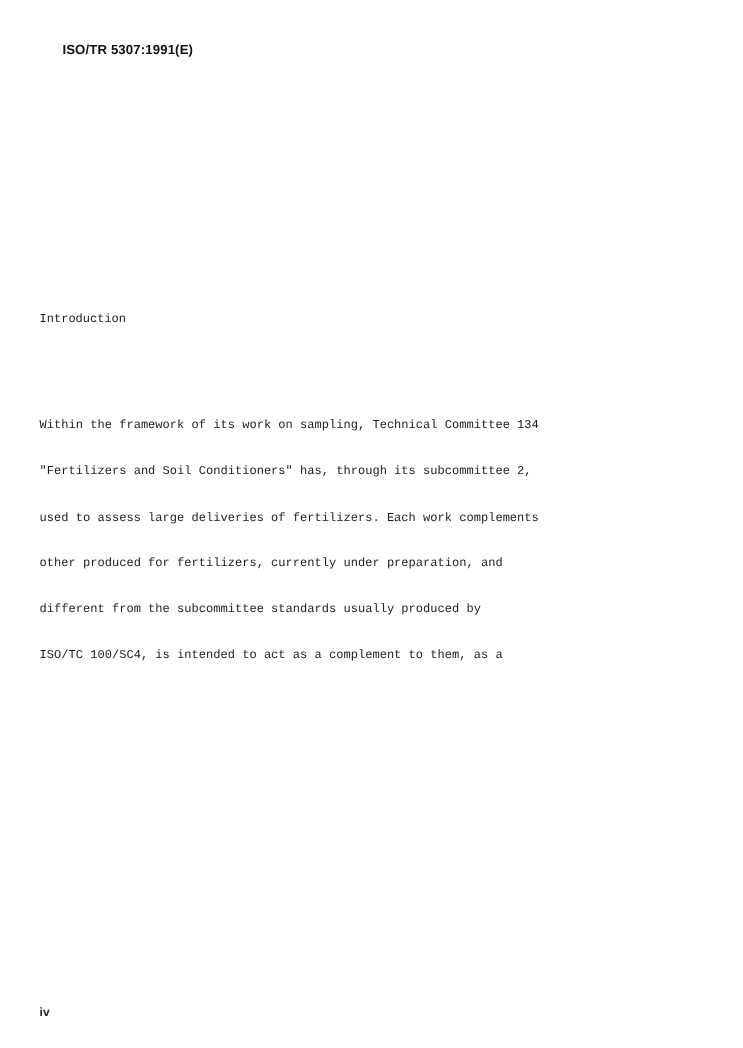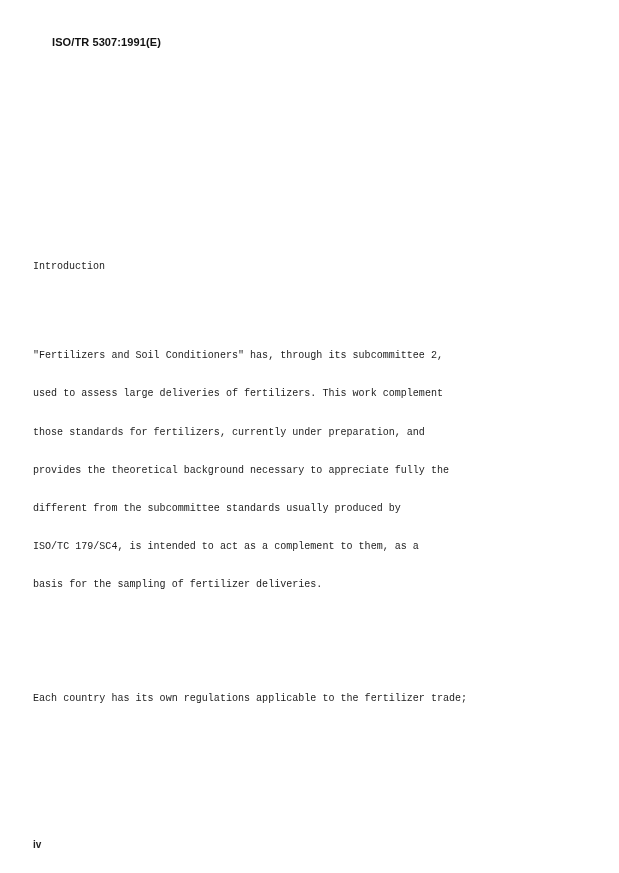--- a/index.html
+++ b/index.html
@@ -57,31 +57,29 @@
   </style>
 </head>
 <body>
 
 <div class="header-id">ISO/TR 5307:1991(E)</div>
 
 <div class="doc-body">
   <div class="section-title">Introduction</div>
 
   <div class="para">
+    <span class="line">Within the framework of its work on sampling, Technical Committee 134</span>
     <span class="line">"Fertilizers and Soil Conditioners" has, through its subcommittee 2,</span>
-    <span class="line">used to assess large deliveries of fertilizers. This work complement</span>
-    <span class="line">those standards for fertilizers, currently under preparation, and</span>
-    <span class="line">provides the theoretical background necessary to appreciate fully the</span>
+    <span class="line">used to assess large deliveries of fertilizers. Each work complements</span>
+    <span class="line">other produced for fertilizers, currently under preparation, and</span>
     <span class="line">different from the subcommittee standards usually produced by</span>
-    <span class="line">ISO/TC 179/SC4, is intended to act as a complement to them, as a</span>
-    <span class="line">basis for the sampling of fertilizer deliveries.</span>
+    <span class="line">ISO/TC 100/SC4, is intended to act as a complement to them, as a</span>
   </div>
 
   <div class="para">
-    <span class="line">Each country has its own regulations applicable to the fertilizer trade;</span>
     
     
     
     
     
     
     
   </div>
 
   

